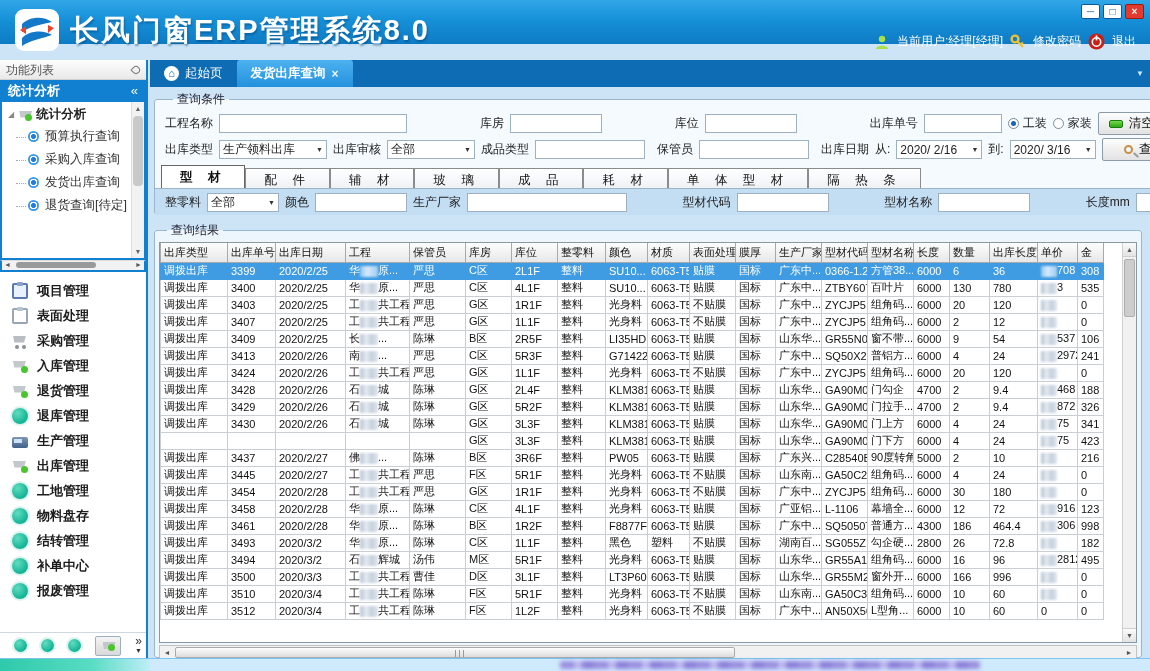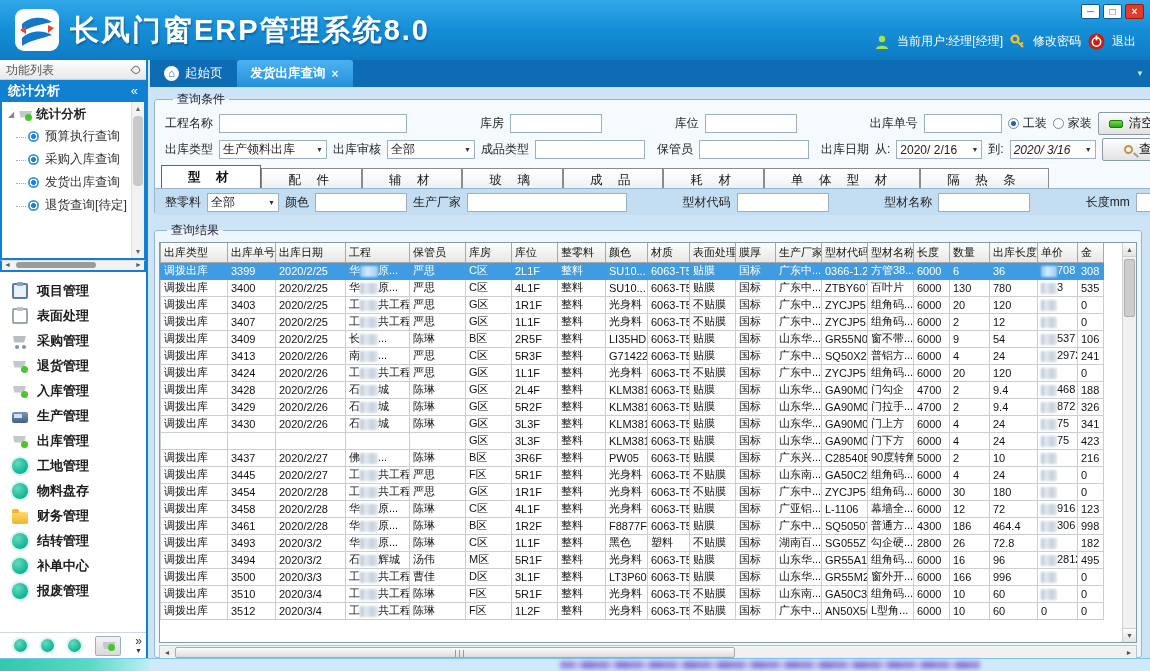--- a/index.html
+++ b/index.html
@@ -1,20 +1,20 @@
 <!DOCTYPE html>
 <html><head>
 <meta charset="utf-8">
 <style>
   *{margin:0;padding:0;box-sizing:border-box;font-family:"Liberation Sans","DejaVu Sans",sans-serif;}
   html,body{width:1150px;height:671px;overflow:hidden;background:#cde4f6;}
   .app{position:relative;width:1150px;height:671px;}
 
   
-  .titlebar{position:absolute;left:0;top:0;width:1150px;height:60px;
+  .titlebar{position:absolute;left:0;top:0;width:1150px;height:44px;
     background:linear-gradient(180deg,#31a7e8 0%,#1690d8 45%,#0d7bc4 100%);}
   .logo{position:absolute;left:14px;top:8px;width:46px;height:44px;}
   .app-title{position:absolute;left:70px;top:11px;color:#fff;font-size:29px;font-weight:bold;
     letter-spacing:2px;text-shadow:1px 2px 2px rgba(0,60,110,.45);}
   .winbtns{position:absolute;right:6px;top:4px;display:flex;gap:3px;}
   .wb{width:19px;height:15px;background:#fff;border:1px solid #0a5a9a;color:#0a5a9a;
     font-size:10px;line-height:13px;text-align:center;cursor:pointer;border-radius:2px;}
   .wb.close{background:#e23b2e;color:#fff;border-color:#a01808;font-weight:bold;}
   .userbar{position:absolute;right:14px;top:33px;display:flex;align-items:center;gap:7px;
     color:#fff;font-size:12px;}
@@ -103,21 +103,21 @@
   .btn{height:23px;background:linear-gradient(180deg,#fdfdfd,#e2e2e2);border:1px solid #8a9aa8;border-radius:2px;
     font-size:12.5px;display:inline-flex;align-items:center;gap:6px;padding:0 10px;cursor:pointer;color:#111;}
   .ic-clear{width:14px;height:8px;background:linear-gradient(180deg,#7ad84f,#2ca818);border:1px solid #1b7d10;border-radius:2px;}
   .ic-mag{width:9px;height:9px;border:2px solid #c89040;border-radius:50%;position:relative;background:#eef6ff;}
   .ic-mag:before{content:"";position:absolute;left:7px;top:7px;width:6px;height:2px;background:#9a9a9a;transform:rotate(40deg);}
   .spacer{flex:1;}
 
   
   .mtabs{display:flex;align-items:flex-end;height:23px;margin:3px 0 0 -4px;}
   .mtab{height:20px;border:1px solid #8b8b8b;border-bottom:none;background:linear-gradient(180deg,#ffffff,#eef2f5);
-    font-size:12.5px;color:#111;padding:3px 26px 0;cursor:pointer;letter-spacing:6px;white-space:nowrap;}
+    font-size:12.5px;color:#111;padding:3px 18px 0;cursor:pointer;letter-spacing:6px;white-space:nowrap;}
   .mtab.active{height:23px;background:#fff;font-weight:bold;border-color:#666;position:relative;z-index:2;}
   .frow{display:flex;align-items:center;gap:6px;height:27px;background:#c3ddf3;margin:0 -8px 0 -10px;
     padding:0 10px;font-size:12px;color:#222;border-top:1px solid #9cb4c8;}
 
   
   .rbox{margin-top:7px;height:436px;padding:3px 4px 0 4px;position:relative;background:#eef6fd;}
   .tblwrap{position:relative;height:401px;overflow:hidden;border:1px solid #8899a6;background:#fff;}
   table{border-collapse:collapse;table-layout:fixed;width:943px;font-size:11px;}
   th{height:19px;background:linear-gradient(180deg,#fdfdfd,#e7e7e7);border:1px solid #a9a9a9;
     border-top:none;font-weight:normal;color:#111;text-align:left;padding:0 3px;white-space:nowrap;overflow:hidden;cursor:pointer;}
@@ -236,45 +236,45 @@
         <div class="module">
           <span class="mi i-clip2"></span>
           <span>表面处理</span>
         </div>
         <div class="module">
           <span class="mi i-cart"></span>
           <span>采购管理</span>
         </div>
         <div class="module">
           <span class="mi i-cartg"></span>
+          <span>入库管理</span>
+        </div>
+        <div class="module">
+          <span class="mi i-cartg"></span>
           <span>退货管理</span>
         </div>
         <div class="module">
-          <span class="mi i-cartg"></span>
-          <span>入库管理</span>
+          <span class="mi i-circle"></span>
+          <span>退库管理</span>
         </div>
         <div class="module">
           <span class="mi i-mach"></span>
           <span>生产管理</span>
         </div>
         <div class="module">
           <span class="mi i-cartg"></span>
           <span>出库管理</span>
         </div>
         <div class="module">
           <span class="mi i-circle"></span>
           <span>工地管理</span>
         </div>
         <div class="module">
           <span class="mi i-circle"></span>
           <span>物料盘存</span>
-        </div>
-        <div class="module">
-          <span class="mi i-folder"></span>
-          <span>财务管理</span>
         </div>
         <div class="module">
           <span class="mi i-circle"></span>
           <span>结转管理</span>
         </div>
         <div class="module">
           <span class="mi i-circle"></span>
           <span>补单中心</span>
         </div>
         <div class="module">
@@ -352,21 +352,21 @@
           <label>保管员</label>
           <input class="tin" style="width: 110px;">
           <span class="spacer"></span>
           <label>出库日期</label>
           <label>从:</label>
           <span class="combo" style="width:86px;">
             <span>2020/ 2/16</span>
               <span class="ar">▼</span>
           </span>
           <label>到:</label>
-          <span class="combo" style="width:86px;font-style:italic;">
+          <span class="combo" style="width:86px;">
             <span>2020/ 3/16</span>
               <span class="ar">▼</span>
           </span>
           <button class="btn" style="width:88px;justify-content:center;">
             <span class="ic-mag"></span>
             <span>查 询</span>
           </button>
         </div>
         <div class="mtabs" id="mtabs">
             <div class="mtab active">型 材</div>

